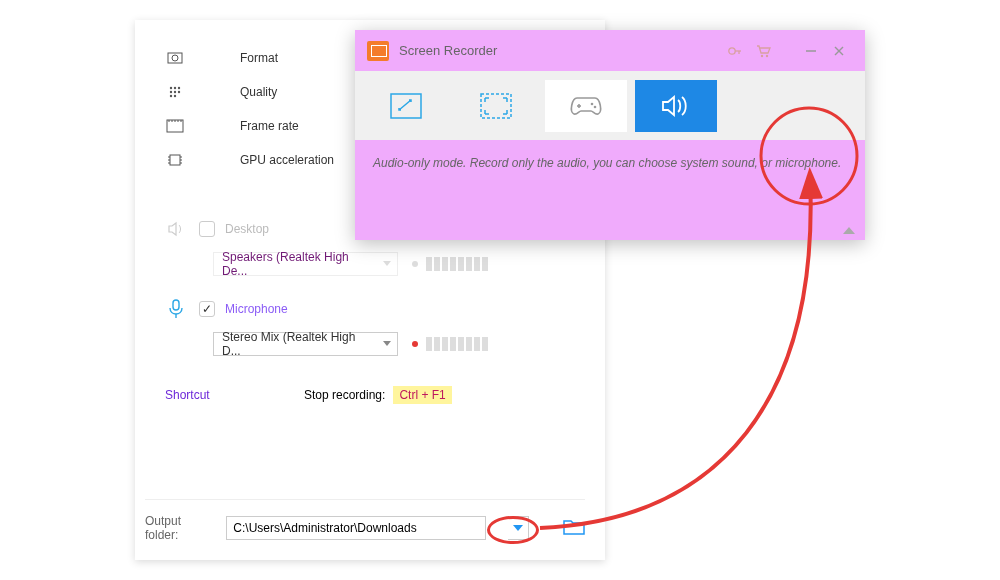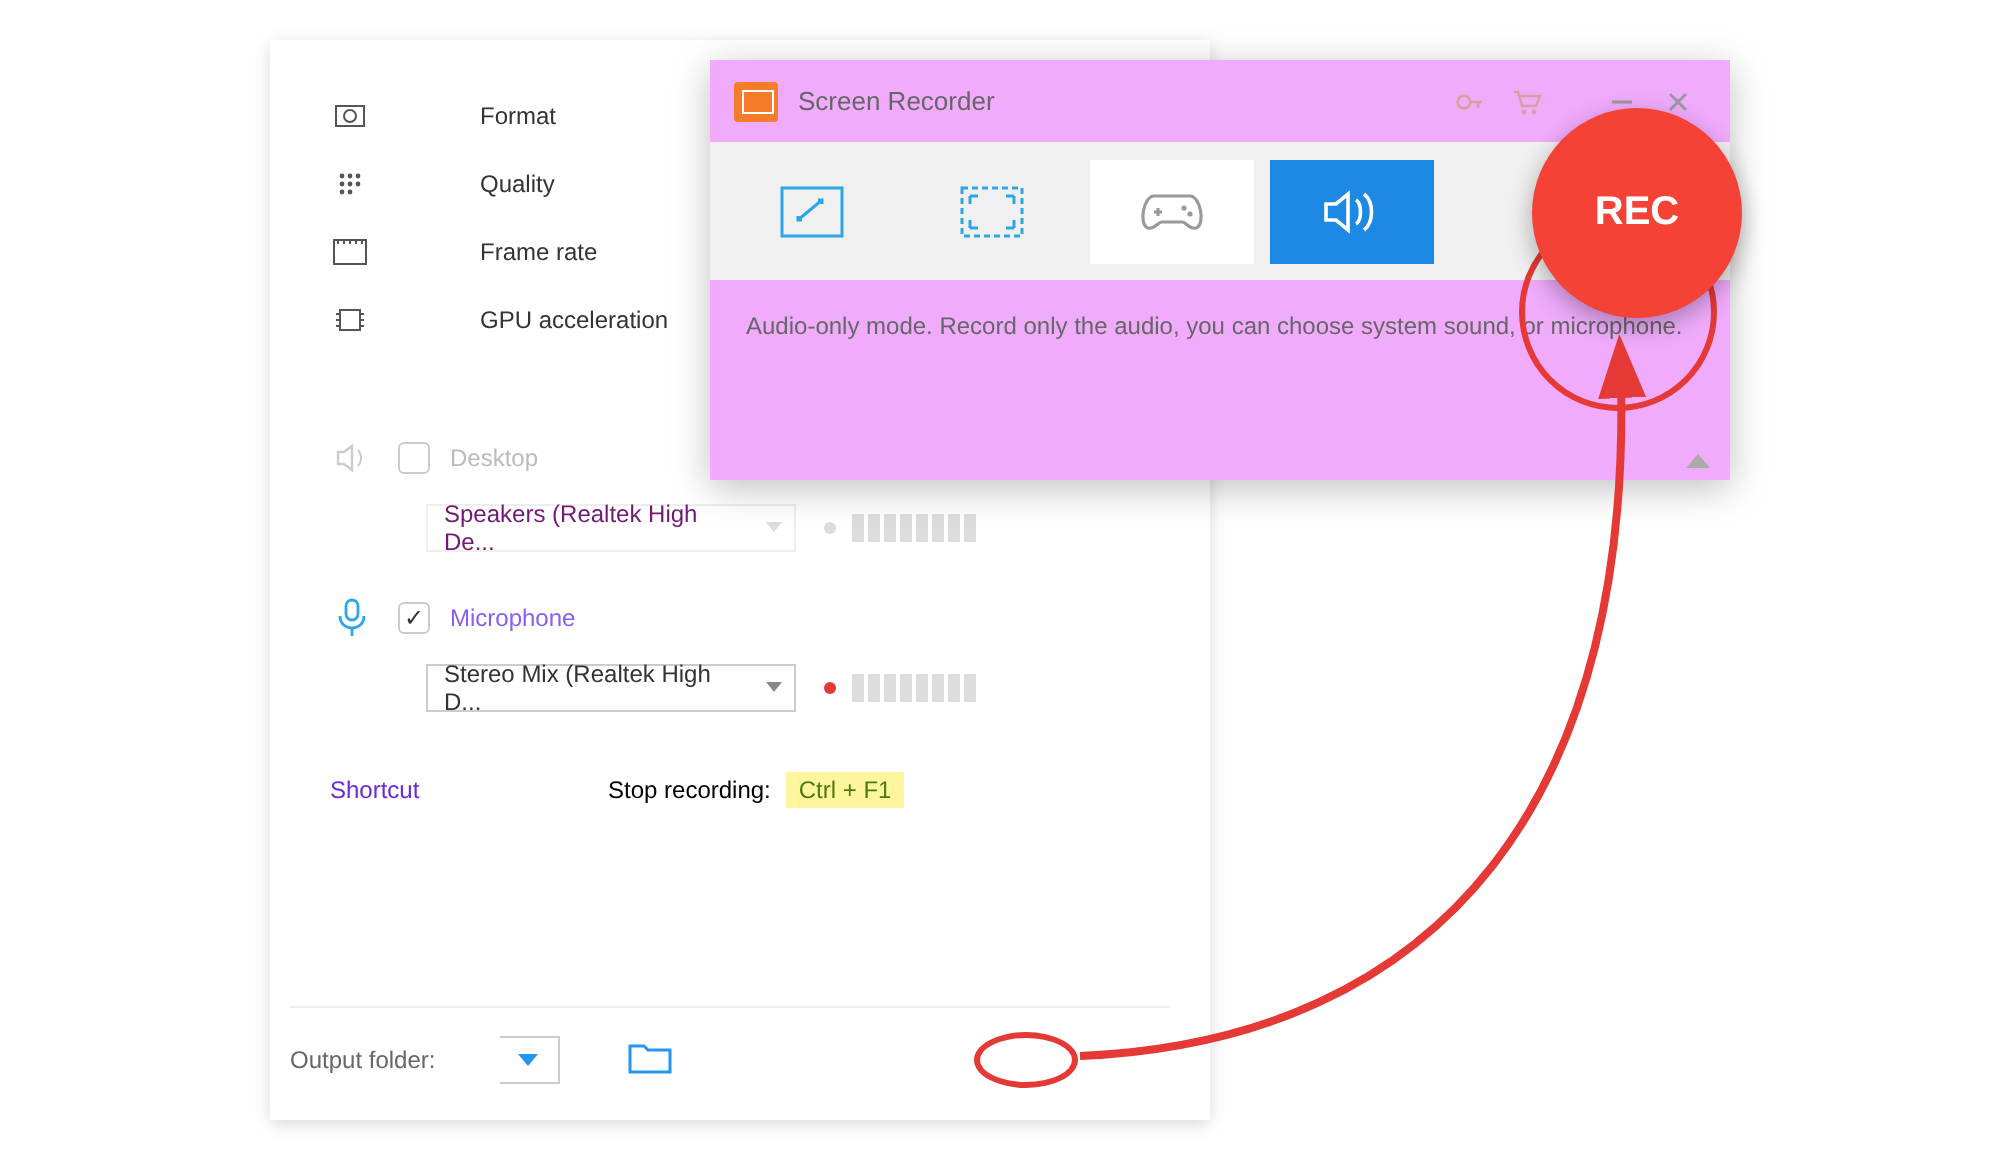--- a/index.html
+++ b/index.html
@@ -25,21 +25,21 @@
 .level-meter { margin-left: 14px; display: flex; align-items: center; }
 .level-dot { width: 6px; height: 6px; border-radius: 50%; margin-right: 8px; }
 .level-dot.off { background: #ddd; }
 .level-dot.on { background: #e53935; }
 .level-bar { width: 6px; height: 14px; background: #ddd; margin-right: 2px; }
 .level-meter .level-bar:first-of-type { margin-left: 0; }
 
 .shortcut-row { display: flex; align-items: center; margin-top: 30px; }
 .shortcut-label { width: 96px; color: #6d28d9; }
 .shortcut-sublabel { color: #000000; margin-right: 8px; margin-left: 43px; }
-.shortcut-key { background: #fff59d; padding: 2px 6px; color: #4d7c0f; }
+.shortcut-key { background: #fff59d; padding: 2px 6px; color: #be185d; }
 
 .output-row { position: absolute; bottom: 18px; left: 10px; right: 20px; display: flex; align-items: center; border-top: 1px solid #eee; padding-top: 14px; gap: 22px; }
 .output-label { margin-right: 10px; color: #666; font-size: 12px; }
 .output-input { flex: 0 0 260px; height: 24px; border: 1px solid #ccc; padding: 0 6px; font-size: 12px; }
 .output-ddarrow { width: 30px; height: 24px; border: 1px solid #ccc; border-left: none; display: flex; align-items: center; justify-content: center; }
 .output-ddarrow span { width: 0; height: 0; border-left: 5px solid transparent; border-right: 5px solid transparent; border-top: 6px solid #2196f3; }
 .folder-icon { margin-left: 12px; color: #2196f3; }
 
 .recorder-window { position: absolute; left: 355px; top: 30px; width: 510px; height: 210px; background: #f0abfc; box-shadow: 0 4px 18px rgba(0,0,0,0.25); }
 .recorder-titlebar { height: 42px; display: flex; align-items: center; padding: 0 12px; border-bottom: 1px solid #f0f0f0; }
@@ -47,21 +47,21 @@
 .recorder-logo::after { content: ""; position: absolute; left: 4px; top: 4px; width: 14px; height: 10px; border: 1px solid #fff; }
 .recorder-title { flex: 1; color: #666; font-size: 13px; }
 .titlebar-icon { width: 28px; display: flex; justify-content: center; color: #bbb; cursor: pointer; }
 
 .recorder-modes { display: flex; align-items: stretch; height: 68px; background: #f0f0f0; position: relative; }
 .mode-btn { flex: 0 0 82px; margin: 8px 4px; background: #f0f0f0; display: flex; align-items: center; justify-content: center; color: #2ba7e6; border: none; }
 .mode-btn.first { margin-left: 10px; }
 .mode-btn.selected-white { background: #fff; color: #999; }
 .mode-btn.selected-blue { background: #1e88e5; color: #fff; }
 .rec-btn { position: absolute; right: -6px; top: -18px; width: 105px; height: 105px; border-radius: 50%; background: #f44336; color: #fff; font-weight: bold; font-size: 20px; display: flex; align-items: center; justify-content: center; box-shadow: 0 4px 12px rgba(0,0,0,0.3); cursor: pointer; z-index: 5; }
-.recorder-desc { padding: 14px 18px 10px 18px; color: #666; font-size: 12px; line-height: 1.5; }
+.recorder-desc { padding: 14px 18px 10px 18px; color: #666; font-size: 12px; line-height: 1.5; font-style: italic; }
 .recorder-expand { position: absolute; bottom: 6px; right: 10px; width: 0; height: 0; border-left: 6px solid transparent; border-right: 6px solid transparent; border-bottom: 7px solid #aaa; }
 
 
 .ellipse { position: absolute; border: 3px solid #e53935; border-radius: 50%; }
 .ellipse.small { left: 487px; top: 516px; width: 52px; height: 28px; }
 svg.arrow { position: absolute; left: 0; top: 0; width: 1000px; height: 580px; pointer-events: none; z-index: 3; }
 </style>
 </head>
 <body>
 
@@ -178,20 +178,21 @@
 
     <div class="shortcut-row">
       <span class="shortcut-label">Shortcut</span>
       <span class="shortcut-sublabel">Stop recording:</span>
       <span class="shortcut-key">Ctrl + F1</span>
     </div>
   </div>
 
   <div class="output-row">
     <span class="output-label">Output folder:</span>
+    <input class="output-input" value="C:\Users\Administrator\Downloads" style="">
     <div class="output-ddarrow">
         <span></span>
       </div>
     <span class="folder-icon"><svg width="22" height="18" viewBox="0 0 22 18">
           <path d="M1 3h7l2 2h11v11H1z" fill="none" stroke="#2196f3" stroke-width="1.5"></path>
         </svg></span>
   </div>
 </div>
 
 <div class="recorder-window">
@@ -245,23 +246,20 @@
           <circle cx="25" cy="11" r="1.3" fill="#999"></circle>
           <circle cx="28" cy="14" r="1.3" fill="#999"></circle>
         </svg>
       </div>
     <div class="mode-btn selected-blue">
         <svg width="36" height="30" viewBox="0 0 36 30">
           <path d="M5 11h5l6-5v18l-6-5H5z" fill="none" stroke="#fff" stroke-width="1.8"></path>
           <path d="M20 9c3 2 3 10 0 12" fill="none" stroke="#fff" stroke-width="1.8"></path>
           <path d="M24 6c5 4 5 14 0 18" fill="none" stroke="#fff" stroke-width="1.8"></path>
         </svg>
-      </div>
-    <div class="rec-btn">
-        <span>REC</span>
       </div>
   </div>
   <div class="recorder-desc">Audio-only mode. Record only the audio, you can choose system sound, or microphone.</div>
   <div class="recorder-expand"></div>
 </div>
 
 <div class="ellipse small"></div>
 
 <svg class="arrow">
   <defs>

